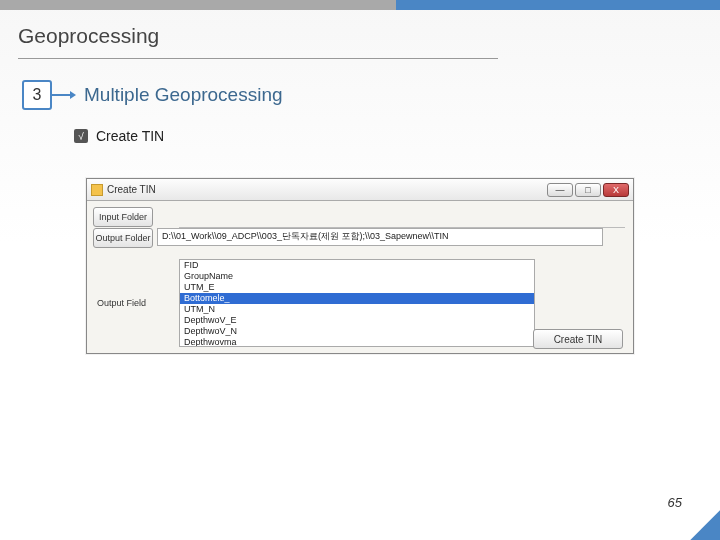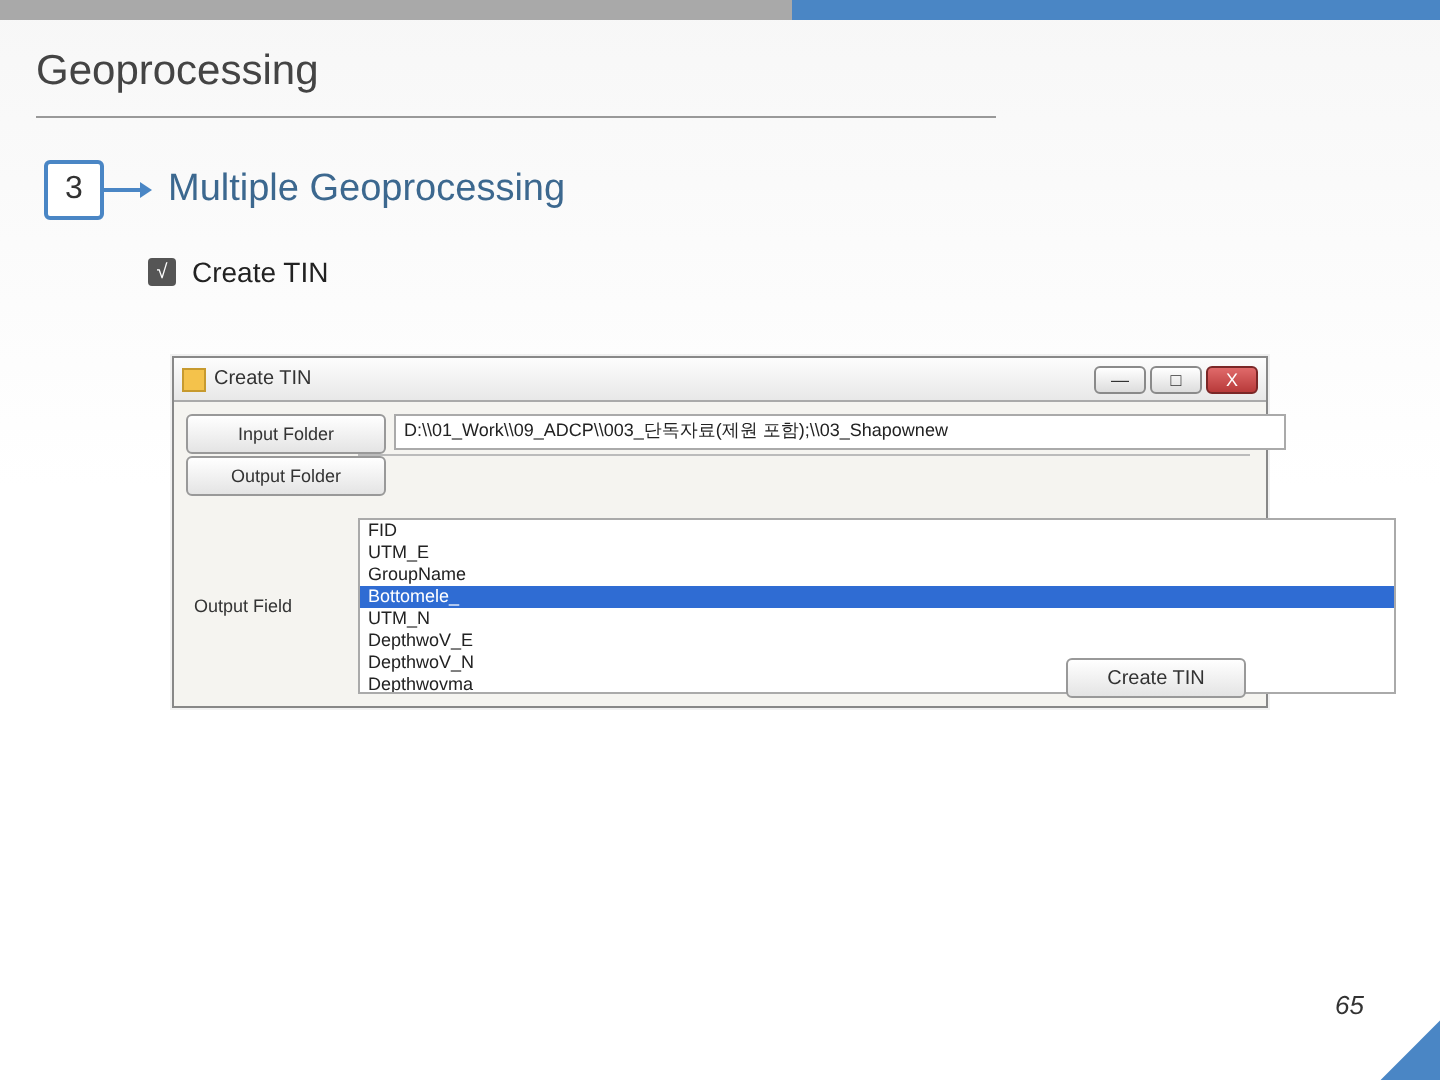--- a/index.html
+++ b/index.html
@@ -79,34 +79,34 @@
     position: relative; height: calc(100% - 22px);
     background: #f5f4f0;
   }
   .form-row {
     position: absolute; left: 6px; display: flex; align-items: flex-start; gap: 4px;
   }
   .form-row.row1 { top: 6px; }
   .form-row.row2 { top: 27px; }
   .form-row.row3 { top: 58px; align-items: center; }
   .label-btn {
-    width: 100px; height: 20px; border: 1px solid #999; border-radius: 3px;
+    width: 60px; height: 20px; border: 1px solid #999; border-radius: 3px;
     background: linear-gradient(to bottom, #fff, #e4e4e4);
     display: flex; align-items: center; justify-content: center;
     font-size: 9px; color: #333;
   }
   .plain-label {
     width: 82px; font-size: 9px; color: #333; padding-left: 4px;
   }
   .path-input {
     width: 446px; height: 18px; border: 1px solid #aaa; background: #fff;
     font-size: 9px; padding: 1px 4px; color: #222; overflow: hidden; white-space: nowrap;
   }
   .listbox {
-    width: 519px; height: 88px; border: 1px solid #aaa; background: #fff;
+    width: 356px; height: 88px; border: 1px solid #aaa; background: #fff;
     font-size: 9px; color: #222; overflow: hidden;
   }
   .listbox .li { padding: 0 4px; height: 11px; line-height: 11px; white-space: nowrap; }
   .listbox .li.sel { background: #2f6cd3; color: #fff; }
   .divider-line {
     position: absolute; top: 26px; left: 92px; width: 446px; border-top: 1px solid #bbb;
   }
   .create-btn {
     position: absolute; right: 10px; bottom: 4px;
     width: 90px; height: 20px; border: 1px solid #999; border-radius: 3px;
@@ -158,35 +158,35 @@
         <div class="win-btn">—</div>
         <div class="win-btn">□</div>
         <div class="win-btn close">X</div>
       </div>
     </div>
 
     <div class="shot-body">
 
       <div class="form-row row1">
         <div class="label-btn">Input Folder</div>
-        <div class="path-input">D:\\01_Work\\09_ADCP\\003_단독자료(제원 포함);\\03_Shapownew</div>
       </div>
 
       <div class="divider-line"></div>
 
       <div class="form-row row2">
         <div class="label-btn">Output Folder</div>
+        <div class="path-input">D:\\01_Work\\09_ADCP\\003_단독자료(제원 포함);\\03_Sapewnew\\TIN</div>
       </div>
 
       <div class="form-row row3">
         <div class="plain-label">Output Field</div>
         <div class="listbox" id="height-list">
             <div class="li">FID</div>
+            <div class="li">GroupName</div>
             <div class="li">UTM_E</div>
-            <div class="li">GroupName</div>
             <div class="li sel">Bottomele_</div>
             <div class="li">UTM_N</div>
             <div class="li">DepthwoV_E</div>
             <div class="li">DepthwoV_N</div>
             <div class="li">Depthwovma</div>
           </div>
       </div>
 
       <div class="create-btn">Create TIN</div>
     </div>

